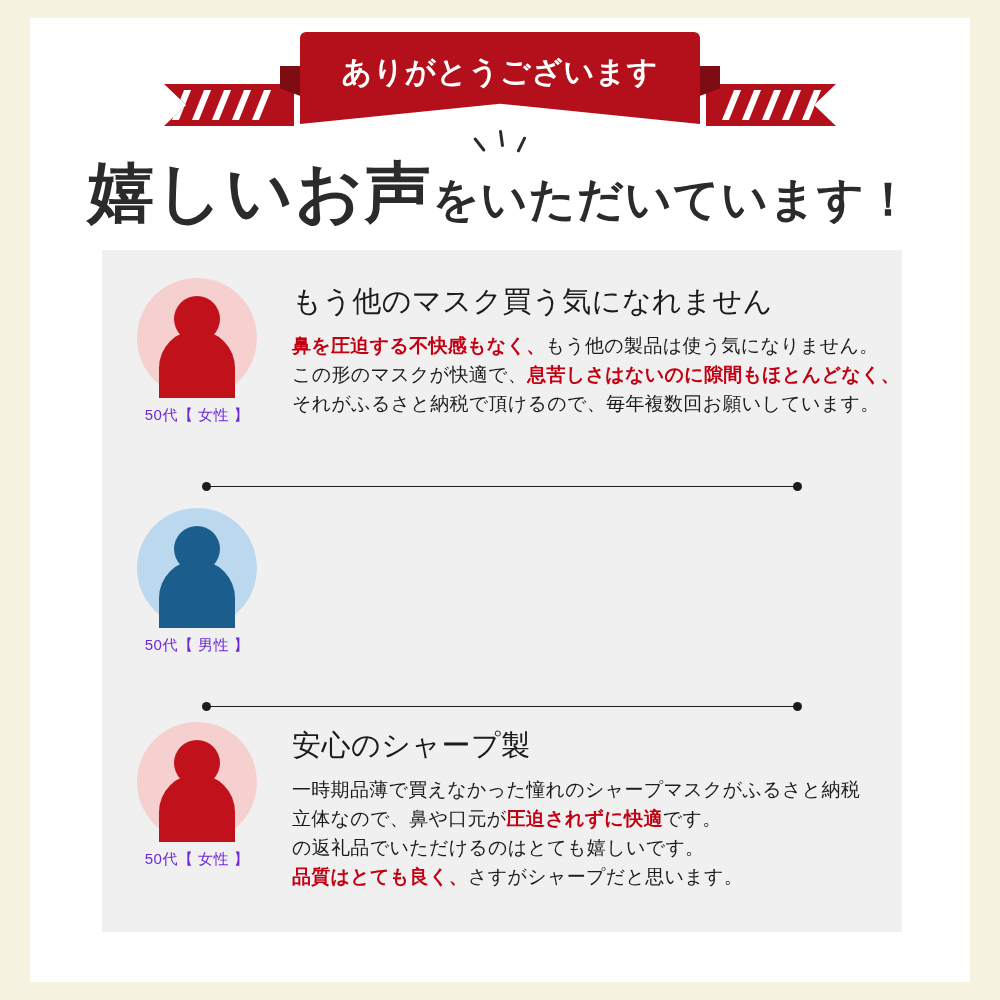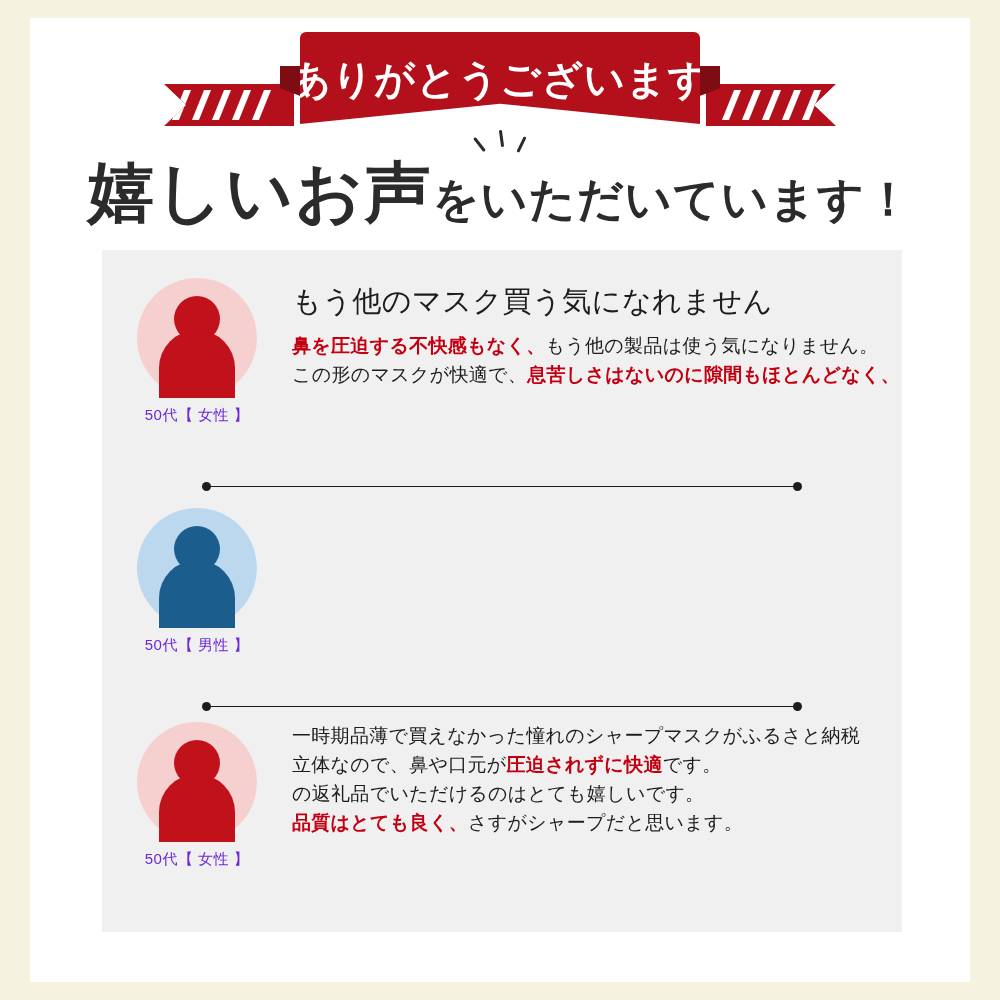--- a/index.html
+++ b/index.html
@@ -77,21 +77,21 @@
     background: #b3101b;
     border-radius: 6px 6px 0 0;
     clip-path: polygon(0 0, 100% 0, 100% 100%, 50% 78%, 0 100%);
     display: flex;
     align-items: flex-start;
     justify-content: center;
   }
   .ribbon-text {
     margin-top: 20px;
     color: #ffffff;
-    font-size: 40px;
+    font-size: 30px;
     font-weight: bold;
     letter-spacing: 1px;
     white-space: nowrap;
   }
 
   
   .headline {
     position: absolute;
     left: 0;
     top: 130px;
@@ -289,40 +289,42 @@
             <div class="avatar" style="background: rgb(246, 207, 207);">
               <div class="head" style="background: rgb(193, 18, 28);"></div>
               <div class="body" style="background: rgb(193, 18, 28);"></div>
             </div>
             <div class="avatar-label">50代【 女性 】</div>
           </div>
           <div class="text-col">
             <div class="review-title">もう他のマスク買う気になれません</div>
             <div class="review-line"><span class="hl">鼻を圧迫する不快感もなく、</span><span>もう他の製品は使う気になりません。</span></div>
             <div class="review-line"><span>この形のマスクが快適で、</span><span class="hl">息苦しさはないのに隙間もほとんどなく、</span></div>
+            <div class="review-line"><span>それがふるさと納税で頂けるので、毎年複数回お願いしています。</span></div>
           </div>
         </div>
         <div class="review r1">
           <div class="avatar-col">
             <div class="avatar" style="background: rgb(188, 216, 239);">
               <div class="head" style="background: rgb(27, 94, 142);"></div>
               <div class="body" style="background: rgb(27, 94, 142);"></div>
             </div>
             <div class="avatar-label">50代【 男性 】</div>
           </div>
         </div>
         <div class="review r2">
           <div class="avatar-col">
             <div class="avatar" style="background: rgb(246, 207, 207);">
               <div class="head" style="background: rgb(193, 18, 28);"></div>
               <div class="body" style="background: rgb(193, 18, 28);"></div>
             </div>
             <div class="avatar-label">50代【 女性 】</div>
           </div>
           <div class="text-col">
+            <div class="review-title">安心のシャープ製</div>
             <div class="review-line"><span>一時期品薄で買えなかった憧れのシャープマスクがふるさと納税</span></div>
             <div class="review-line"><span>立体なので、鼻や口元が</span><span class="hl">圧迫されずに快適</span><span>です。</span></div>
             <div class="review-line"><span>の返礼品でいただけるのはとても嬉しいです。</span></div>
             <div class="review-line"><span class="hl">品質はとても良く、</span><span>さすがシャープだと思います。</span></div>
           </div>
         </div>
       </div>
   </div>
 
 </div>

